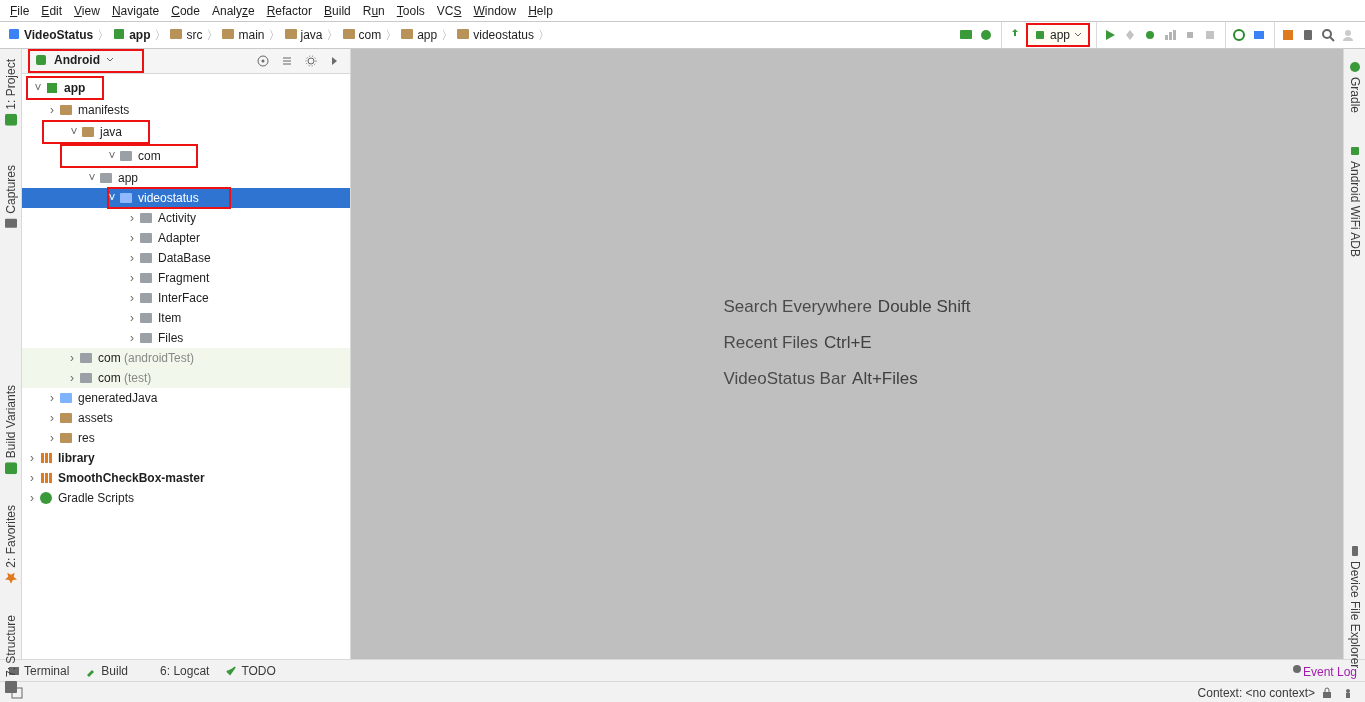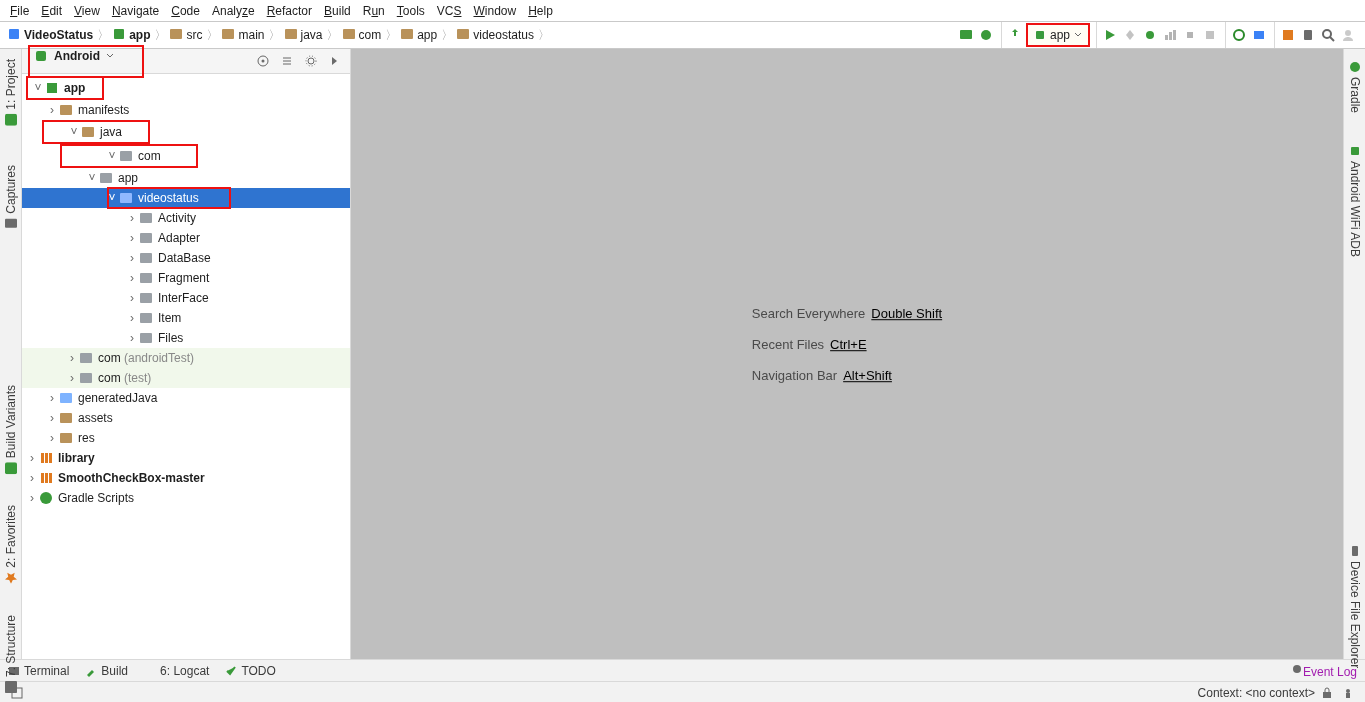--- a/index.html
+++ b/index.html
@@ -47,22 +47,22 @@
   .tree { flex:1 1 auto; overflow:auto; padding-top:2px; }
   .row { display:flex; align-items:center; height:20px; white-space:nowrap; }
   .row .arrow { width:12px; text-align:center; color:#6b6b6b; }
   .row .ic { width:16px; height:16px; display:inline-flex; align-items:center; justify-content:center; }
   .row .lbl { padding-left:4px; }
   .row.sel { background:#2f74d0; color:#fff; }
   .muted { color:#888; }
   .tint { background:#f1f8eb; }
   .editor { background:#bfbfbf; position:relative; }
   .centerhints { position:absolute; left:50%; top:50%; transform:translate(-50%,-60%); color:#4a4a4a; }
-  .centerhints .line { display:flex; gap:6px; padding:8px 0; font-size:13px; }
-  .centerhints .line .k { color:#000000;text-decoration:underline; }
+  .centerhints .line { display:flex; gap:6px; padding:8px 0; font-size:17px; }
+  .centerhints .line .k { color:#404040; }
   .bottombar {
     grid-column: 1 / span 4; background:#f2f2f2; border-top:1px solid #d9d9d9;
     display:flex; align-items:center; justify-content:space-between; padding:0 8px; height:22px;
   }
   .bottombar .left { display:flex; gap:16px; align-items:center; color:#3b3b3b; }
   .bottombar .left .item { display:flex; gap:4px; align-items:center; }
   .bottombar .right { display:flex; gap:6px; align-items:center; color:#a21caf; }
   .statusbar {
     grid-column: 1 / span 4; background:#f2f2f2; border-top:1px solid #d9d9d9;
     display:flex; align-items:center; justify-content:space-between; padding:0 8px; height:22px; color:#3b3b3b;
@@ -300,21 +300,21 @@
           <svg width="12" height="12">
             <rect class="gray" width="12" height="12" rx="1"></rect>
           </svg>
           <span>7: Structure</span>
         </div>
       </div>
   </div>
 
   <div class="panel">
     <div class="panel-head">
-      <div class="title redbox" style="padding:2px 28px 13px 4px">
+      <div class="title redbox" style="padding:2px 28px 4px 4px">
         <svg width="14" height="14">
             <rect class="green" x="2" y="2" width="10" height="10" rx="2"></rect>
           </svg>
         <span>Android</span>
         <svg width="8" height="8">
             <path d="M1 2l3 3 3-3" stroke="#666" fill="none"></path>
           </svg>
       </div>
       <div class="tools">
         <span class="iconbtn">
@@ -544,22 +544,22 @@
     <div class="centerhints">
       <div class="line">
           <span>Search Everywhere</span>
           <span class="k">Double Shift</span>
         </div>
       <div class="line">
           <span>Recent Files</span>
           <span class="k">Ctrl+E</span>
         </div>
       <div class="line">
-          <span>Navigation Bar</span>
-          <span class="k">Alt+Shift</span>
+          <span>VideoStatus Bar</span>
+          <span class="k">Alt+Files</span>
         </div>
     </div>
   </div>
 
   <div class="rightstrip">
     <div class="slot" style="top:6px">
         <div class="vlabel">
           <svg width="12" height="12">
             <circle class="green" cx="6" cy="6" r="5"></circle>
           </svg>

